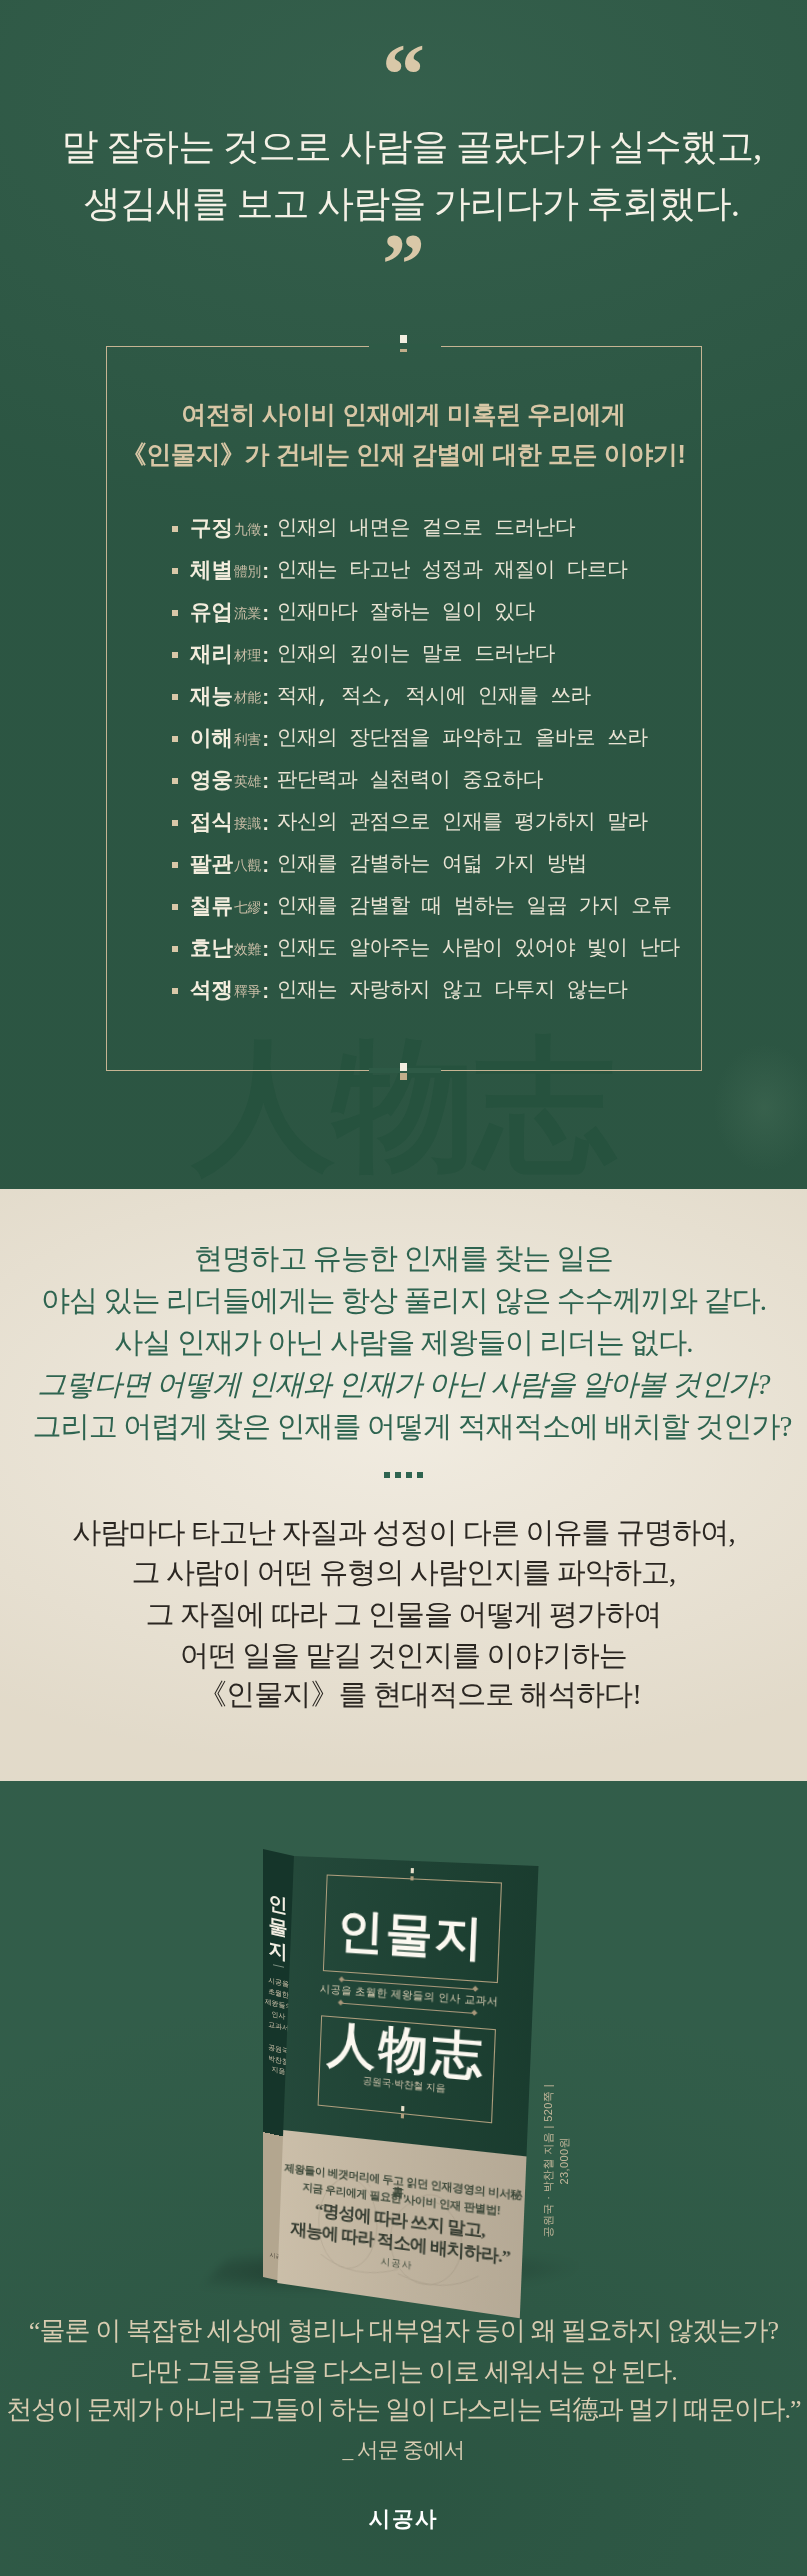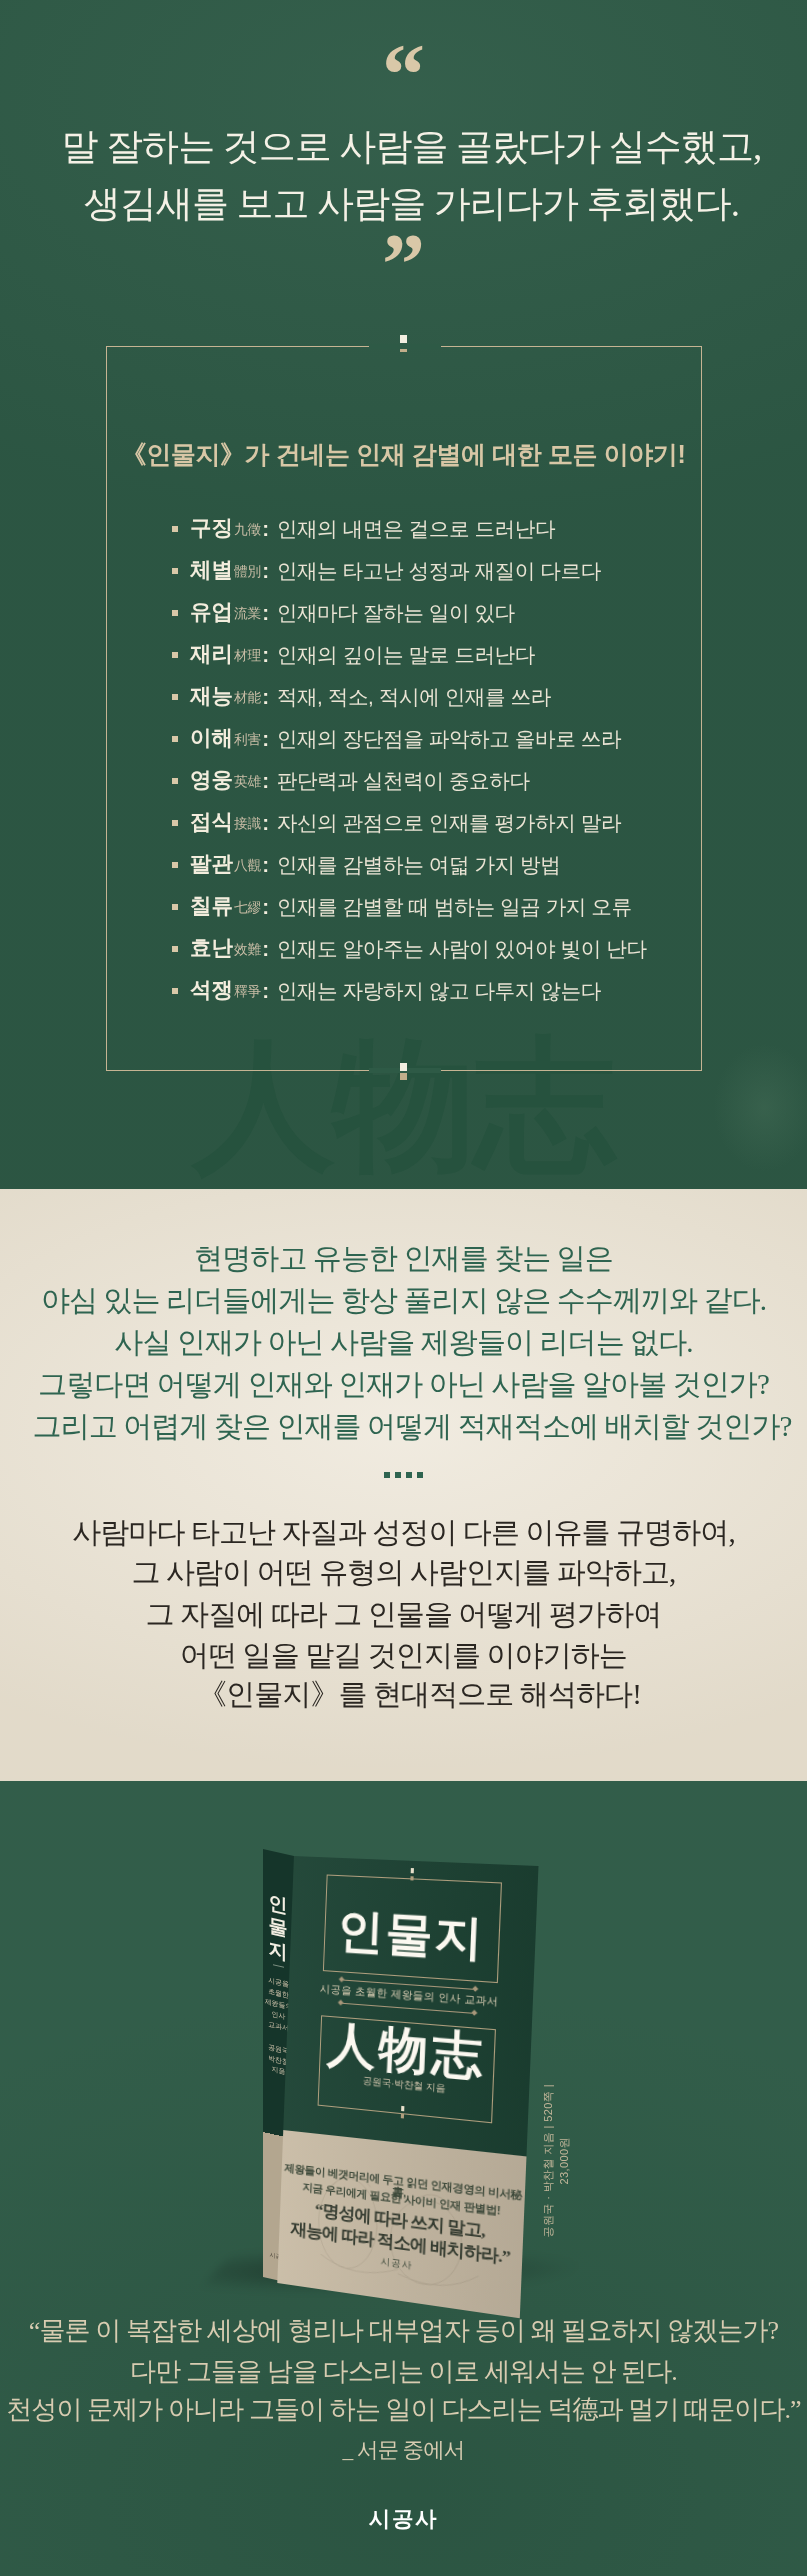--- a/index.html
+++ b/index.html
@@ -33,21 +33,21 @@
   .border-gap{position:absolute;width:72px;height:4.3px;background:#2e5a46;left:262px;}
   .box-title{color:#d8c7a6;font-size:25px;font-weight:bold;line-height:1;letter-spacing:-0.4px;}
 
   .list{left:172px;top:508px;width:550px;}
   .list-row{height:42px;display:flex;align-items:center;}
   .bullet{width:6px;height:6px;background:#d9c8a8;margin-right:12px;flex:none;}
   .item-label{color:#f3eddd;font-size:21.5px;font-weight:bold;line-height:1;}
   .item-hanja{color:#c9bda6;font-size:13.7px;line-height:1;margin:2.6px 0 0 0.9px;}
   .item-colon{color:#f3eddd;font-size:20.6px;font-weight:bold;line-height:1;margin:0 7.7px 0 0.9px;}
   .item-desc{color:#eae4d4;font-size:20.6px;line-height:1;letter-spacing:-0.4px;
-             font-family:Liberation Sans, sans-serif;}
+             font-family:Liberation Mono, monospace;}
 
   .watermark{top:1035px;color:#26523e;font-size:142px;line-height:1;font-weight:bold;letter-spacing:-1.7px;}
 
   
   .etch{top:1043px;left:713px;width:103px;height:129px;border-radius:50%;
         background:radial-gradient(ellipse at center,rgba(90,130,105,.25),rgba(90,130,105,0) 70%);}
 
   
   .g-line{color:#2e6450;font-size:29px;line-height:1;letter-spacing:-0.9px;}
   .d-line{color:#2b2722;font-size:29px;line-height:1;letter-spacing:-0.9px;}
@@ -137,20 +137,21 @@
     <div class="abs gold-box">
       <div class="border-gap" style="top:-2.6px;"></div>
       <div class="border-gap" style="bottom:-2.6px;"></div>
     </div>
 
     <div class="abs orn-colon" style="left:400px;top:1063px;width:6.9px;">
         <span class="d1"></span>
         <span class="d2"></span>
       </div>
 
+    <div class="abs ctr sans box-title" style="top:402px;">여전히 사이비 인재에게 미혹된 우리에게</div>
     <div class="abs ctr sans box-title" style="top:442px;">《인물지》가 건네는 인재 감별에 대한 모든 이야기!</div>
 
     <div class="abs list">
       <div class="list-row">
         <span class="bullet"></span>
         <span class="item-label sans">구징</span>
         <span class="item-hanja serif">九徵</span>
         <span class="item-colon">:</span>
         <span class="item-desc">인재의 내면은 겉으로 드러난다</span>
       </div>
@@ -232,21 +233,21 @@
         <span class="item-desc">인재는 자랑하지 않고 다투지 않는다</span>
       </div>
     </div>
   </div>
 
   <div class="abs sec-mid"></div>
 
   <div class="abs ctr serif g-line" style="top:1244px;">현명하고 유능한 인재를 찾는 일은</div>
   <div class="abs ctr serif g-line" style="top:1286px;">야심 있는 리더들에게는 항상 풀리지 않은 수수께끼와 같다.</div>
   <div class="abs ctr serif g-line" style="top:1328px;">사실 인재가 아닌 사람을 제왕들이 리더는 없다.</div>
-  <div class="abs ctr serif g-line" style="top:1370px;">그렇다면 어떻게 인재와 인재가 아닌 사람을 알아볼 것인가?</div>
+  <div class="abs ctr serif g-line" style="top:1370px;font-style:italic;">그렇다면 어떻게 인재와 인재가 아닌 사람을 알아볼 것인가?</div>
   <div class="abs ctr serif g-line" style="top:1412px;padding-left:17px;">그리고 어렵게 찾은 인재를 어떻게 적재적소에 배치할 것인가?</div>
 
   <div class="abs dots4">
     <span></span>
       <span></span>
       <span></span>
       <span></span>
   </div>
 
   <div class="abs ctr serif d-line" style="top:1518px;">사람마다 타고난 자질과 성정이 다른 이유를 규명하여,</div>

